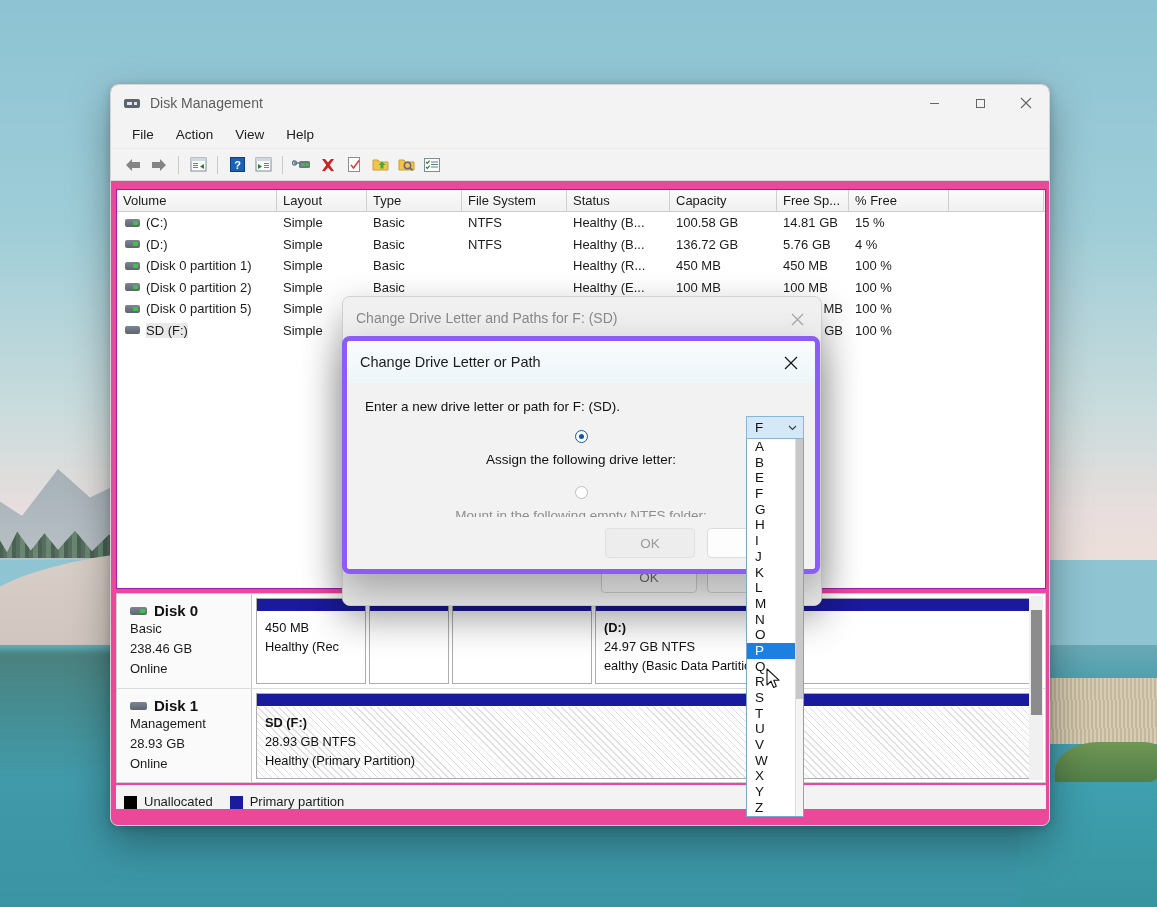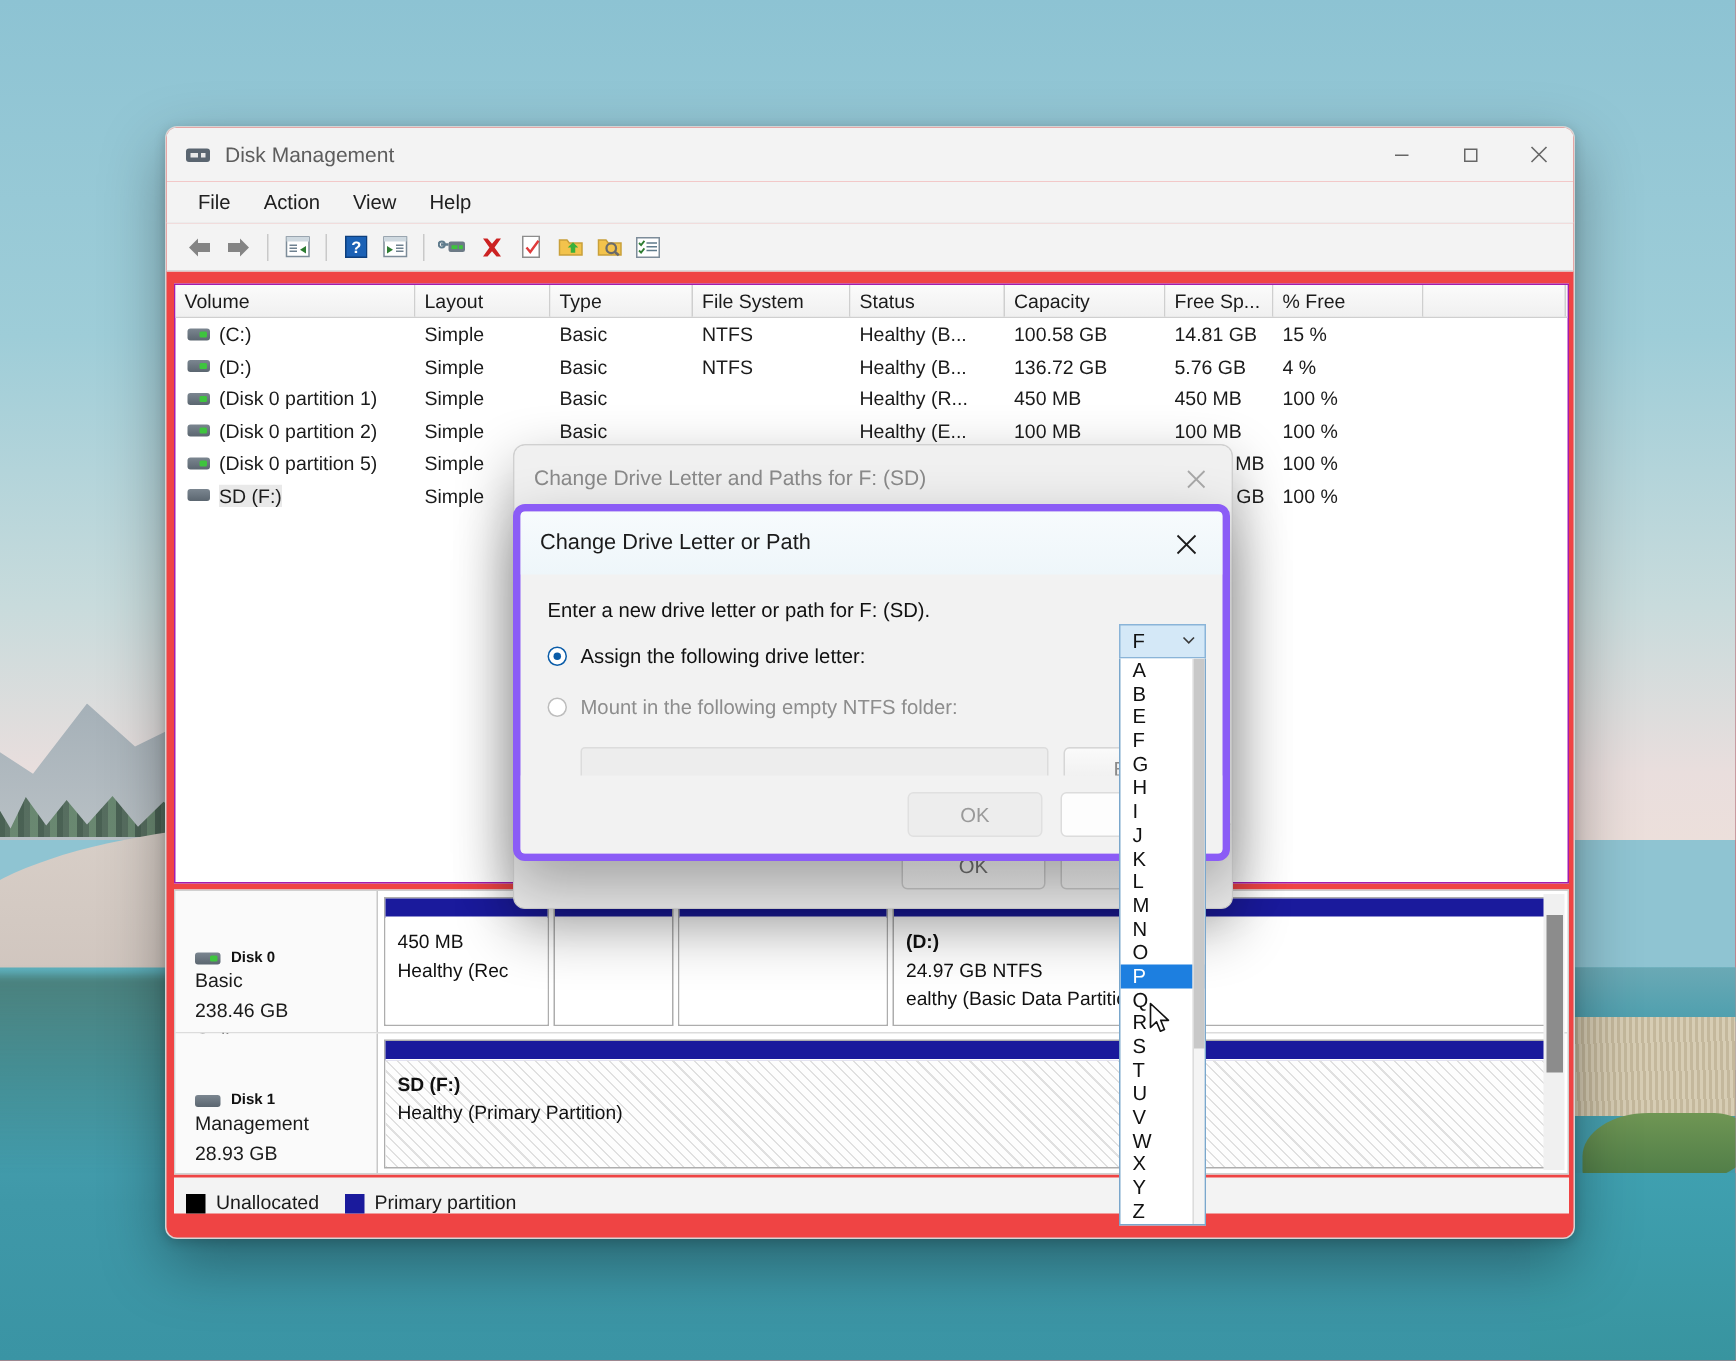--- a/index.html
+++ b/index.html
@@ -59,21 +59,21 @@
     border-radius: 40% 20% 50% 10% / 60% 30% 50% 20%;
   }
   .wp-lowwater {
     position: absolute; left: 1020px; top: 782px; width: 140px; height: 125px;
     background: linear-gradient(to bottom, #3fa0b0, #38949f);
   }
 
   
   #dm-window {
     position: absolute; left: 110px; top: 84px; width: 940px; height: 742px;
-    background: #ef4444;
+    background: #ec4899;
     border-radius: 8px;
     box-shadow: 0 16px 42px rgba(0,0,0,.34), 0 2px 8px rgba(0,0,0,.18);
     overflow: hidden;
     border: 1px solid #d4d4d4;
   }
   .titlebar {
     height: 36px; background: #f3f3f3;
     display: flex; align-items: center;
     position: relative;
   }
@@ -142,21 +142,21 @@
   .disk-pane {
     position: absolute; left: 5px; top: 508px; width: 930px; height: 190px;
     background: #fff; border: 1px solid #d0d0d0;
     overflow: hidden;
   }
   .disk-row { display: flex; height: 95px; border-bottom: 1px solid #dcdcdc; }
   .disk-info {
     width: 135px; border-right: 1px solid #c8c8c8; padding: 8px 0 0 13px;
     background: #fafafa;
   }
-  .disk-title { font-size: 10px; font-weight: bold; color: #111; display:flex; align-items:center;margin-top:31px; }
+  .disk-title { font-size: 15px; font-weight: bold; color: #111; display:flex; align-items:center; }
   .disk-ico {
     width: 17px; height: 8px; border-radius: 2px; margin-right: 7px;
     background: linear-gradient(to bottom,#7b8690,#5b6670); position: relative;
   }
   .disk-ico.green:after { content:""; position:absolute; right:2px; top:2px; width:5px; height:4px; background:#3ec43e; border-radius:1px; }
   .disk-sub { font-size: 13px; color: #1b1b1b; line-height: 20px; }
 
   .part-area { flex: 1; display: flex; padding: 4px 4px 4px 4px; gap: 3px; position: relative; }
   .part {
     position: relative; border: 1px solid #adadad; background: #fff;
@@ -227,21 +227,21 @@
     height: 42px; display:flex; align-items:center; padding-left: 13px;
     font-size: 14.5px; color: #1b1b1b;
     background: linear-gradient(to bottom,#f7fbfd,#eef6fa);
   }
   #dlg-letter .dclose {
     position:absolute; right: 10px; top: 9px; width: 28px; height: 26px;
     display:flex;align-items:center;justify-content:center; color:#1b1b1b;
   }
   #dlg-letter .dbody { padding: 16px 18px 0 18px; }
   .dl-intro { font-size: 13.5px; color: #111; margin-bottom: 16px; }
-  .radio-row { display:flex; align-items:center; gap: 9px; margin-bottom: 19px; }
+  .radio-row { display:flex; align-items:center; gap: 9px; margin-bottom: 19px; flex-direction: column; }
   .radio {
     width: 13px; height: 13px; border-radius: 50%; border: 1px solid #0a5ca8;
     background:#fff; position: relative; flex:none;
   }
   .radio.on:after {
     content:""; position:absolute; left:3px; top:3px; width:5px; height:5px; border-radius:50%; background:#0a5ca8;
   }
   .radio.off { border-color:#bdbdbd; }
   .radio-lbl { font-size: 13.5px; color: #111; }
   .radio-lbl.dim { color: #8d8d8d; }
@@ -578,20 +578,21 @@
         </div>
         <div class="disk-sub">Management</div>
         <div class="disk-sub">28.93 GB</div>
         <div class="disk-sub">Online</div>
       </div>
       <div class="part-area">
         <div class="part hatched" style="flex:1">
           <div class="bar"></div>
           <div class="body">
             <div class="nm">SD  (F:)</div>
+            <div>28.93 GB NTFS</div>
             <div>Healthy (Primary Partition)</div>
           </div>
         </div>
       </div>
     </div>
 
     <div class="pane-scroll">
       <div class="thumb"></div>
     </div>
   </div>

